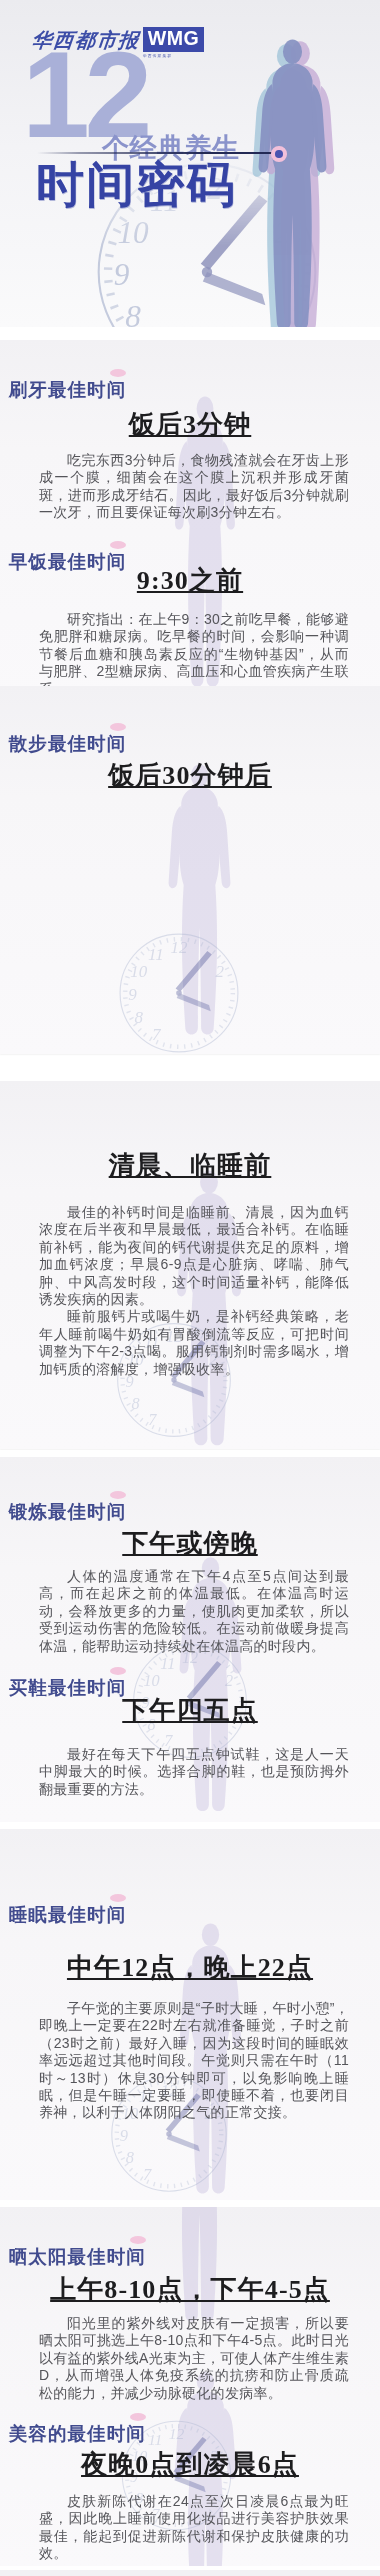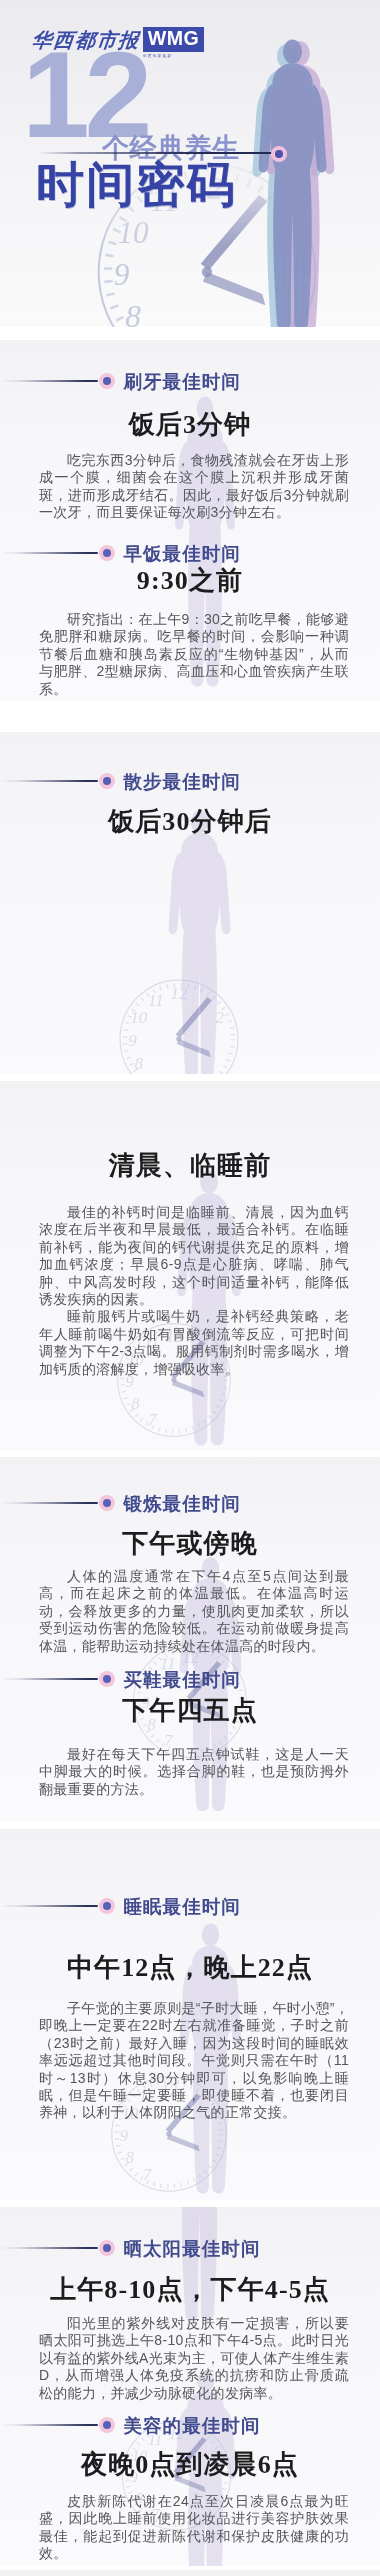--- a/index.html
+++ b/index.html
@@ -51,29 +51,30 @@
   .header-body svg{position:absolute;left:0;top:0;width:100%;height:100%;}
   .header-clock{position:absolute;left:82px;top:147px;width:250px;height:250px;color:#9aa6c6;opacity:.55;
     -webkit-mask-image:linear-gradient(180deg,transparent 0%,#000 40%);
             mask-image:linear-gradient(180deg,transparent 0%,#000 40%);}
   
   .card{
     position:absolute;left:0;width:380px;
     background:linear-gradient(180deg,#f2f1f4 0%,#f7f6f8 30%,#faf9fb 100%);
     box-shadow:0 0.5px 1.1px rgba(0,0,0,.05);overflow:hidden;
   }
-  .sec-head{position:absolute;left:0;display:flex;align-items:center;height:24px;}
+  .sec-head{position:absolute;left:0;display:flex;align-items:flex-end;height:24px;flex-direction:column;}
   .head-line{width:98px;height:2.7px;border-radius:1.6px;
     background:linear-gradient(90deg,rgba(43,49,88,0) 0%,rgba(43,49,88,.12) 20%,#2b3158 88%);}
   .head-dot{width:8.2px;height:8.2px;border-radius:50%;background:#5660b4;border:4.3px solid #f3c6dd;margin-left:0.5px;}
   .head-label{margin-left:8.7px;font-size:18.5px;font-weight:700;color:#414b8e;letter-spacing:1.1px;}
   .sec-time{
     position:absolute;left:0;width:380px;text-align:center;font-size:26px;line-height:33px;
     font-weight:700;color:#1d1d1f;letter-spacing:1.1px;
     font-family:"Liberation Serif","DejaVu Serif",serif;
+    text-decoration:underline;
   }
   .sec-para{position:absolute;left:39px;width:310px;}
   .sec-para p{
     margin:0;font-size:14px;line-height:17.4px;color:#55555a;text-align:justify;
     text-indent:2em;letter-spacing:0.3px;
   }
   .wm{position:absolute;pointer-events:none;}
   .wm-body{color:#b9aed8;opacity:.32;}
   .wm-clock{color:#aab4cf;opacity:.4;}
   .gap-strip{position:absolute;left:0;width:380px;background:#ffffff;}
@@ -163,21 +164,21 @@
     <span class="head-label">早饭最佳时间</span>
   </div>
   <div class="sec-time" style="top:224px">9:30之前</div>
   <div class="sec-para" style="top:271px">
     <p>研究指出：在上午9：30之前吃早餐，能够避免肥胖和糖尿病。吃早餐的时间，会影响一种调节餐后血糖和胰岛素反应的“生物钟基因”，从而与肥胖、2型糖尿病、高血压和心血管疾病产生联系。</p>
   </div>
 </div>
 
 <div class="gap-strip" style="top:701px;height:5.4px"></div>
 
-<div class="card" style="top:732px;height:368px">
+<div class="card" style="top:686px;height:368px">
   <div class="wm wm-body" style="left:152px;top:76px;width:95px;height:283px">
     <svg viewBox="0 0 120 350" width="95" height="283" preserveAspectRatio="none" fill="currentColor">
         <use href="#sym-body"></use>
       </svg>
   </div>
   <div class="wm wm-clock" style="left:111px;top:239px">
     <svg viewBox="0 0 240 240" width="136" height="136">
         <use href="#sym-clock"></use>
       </svg>
   </div>

